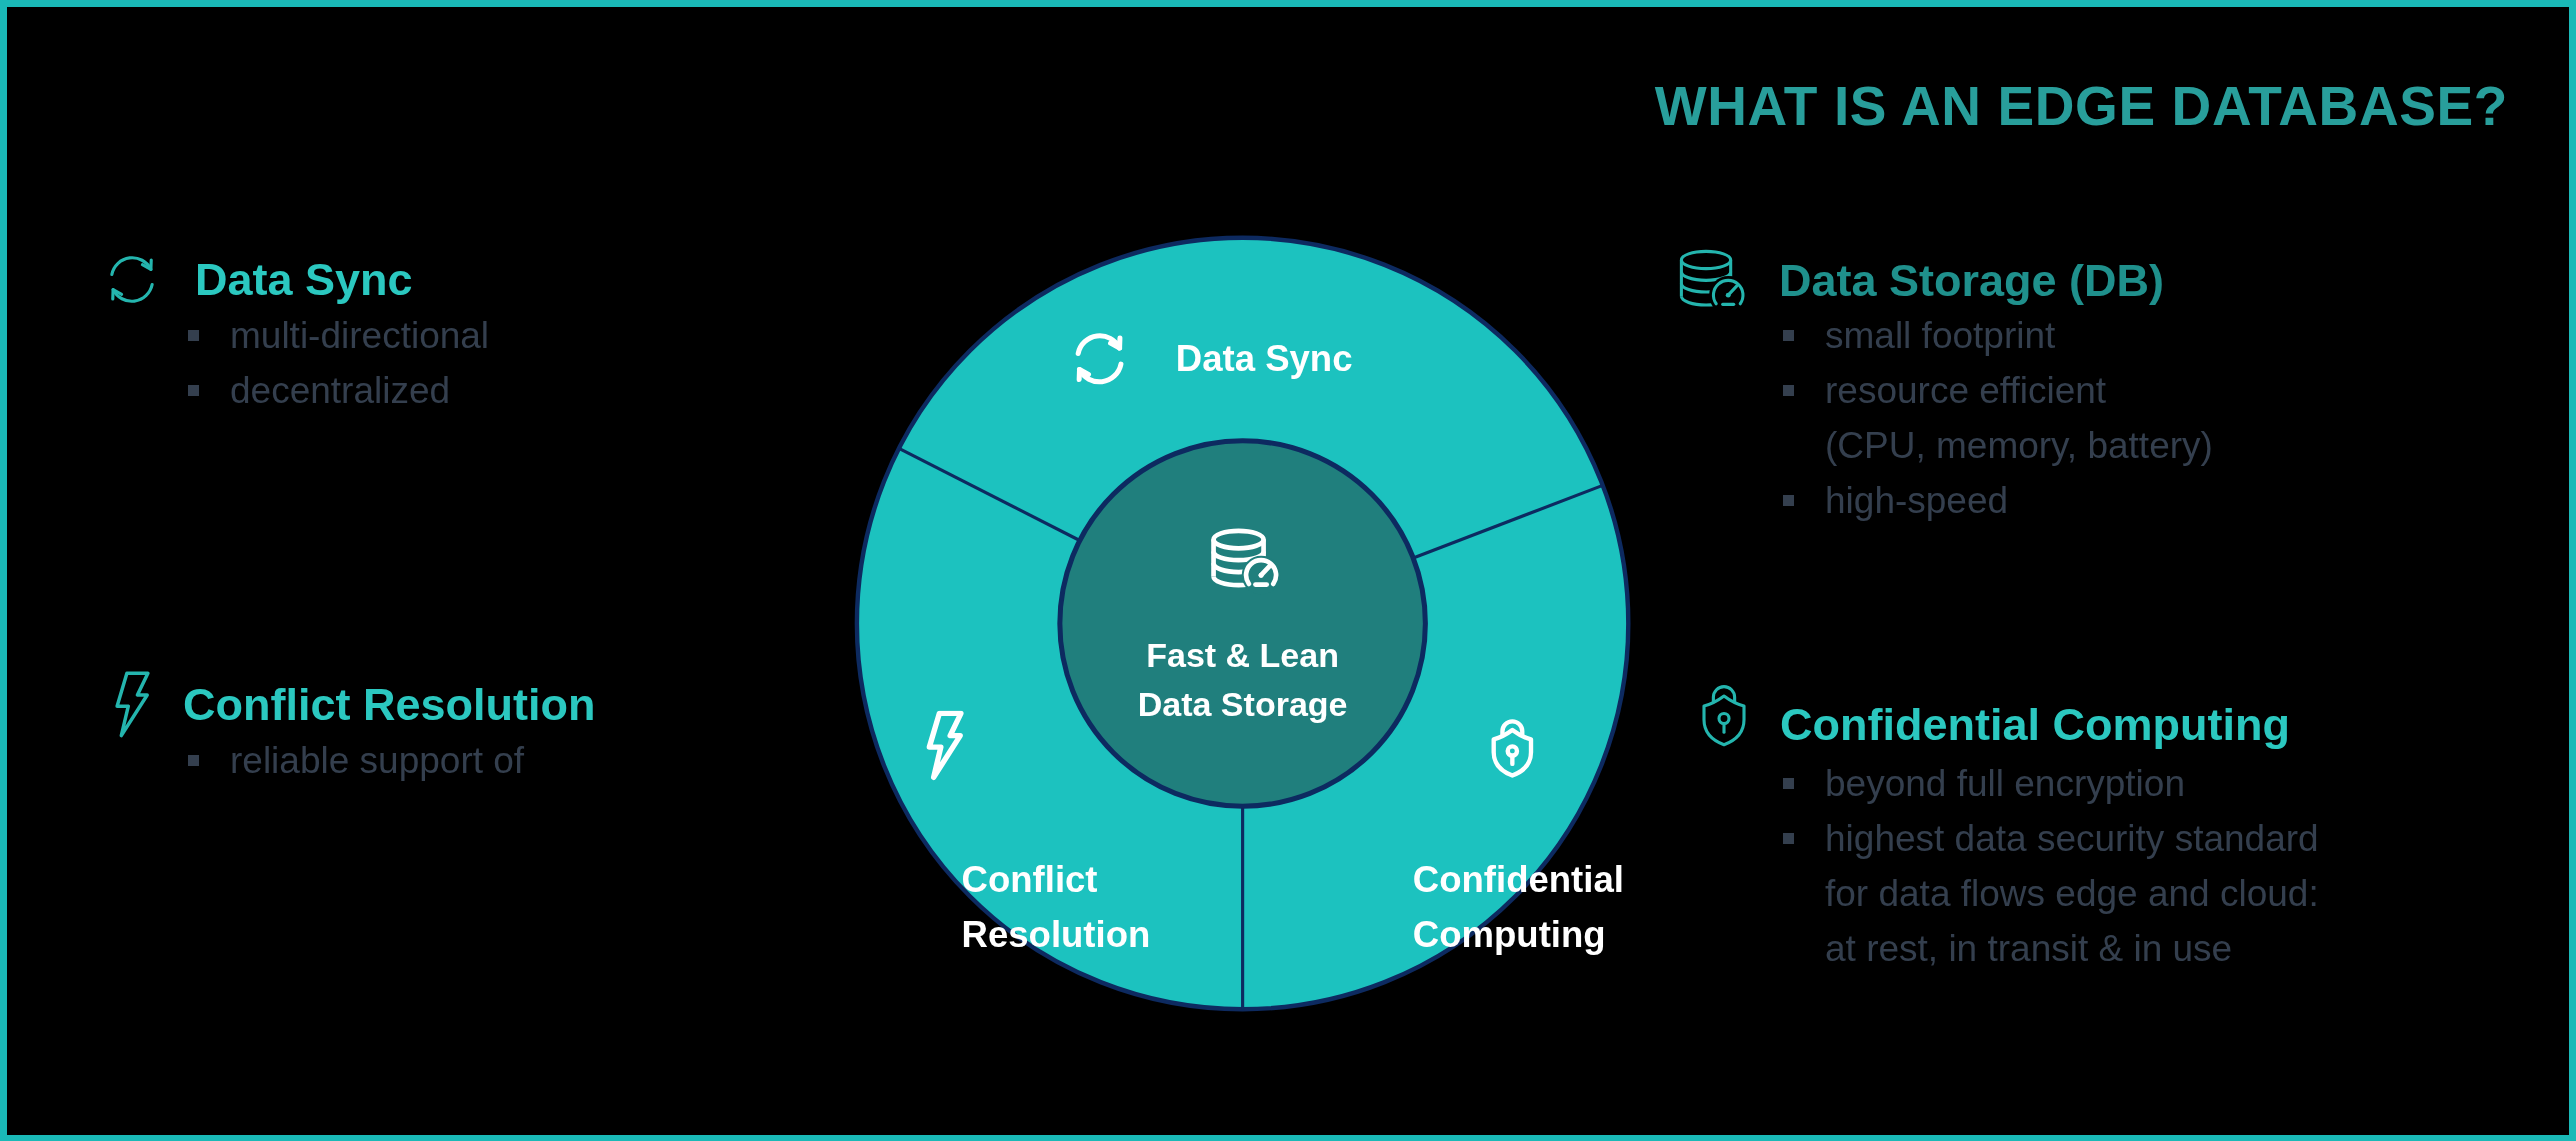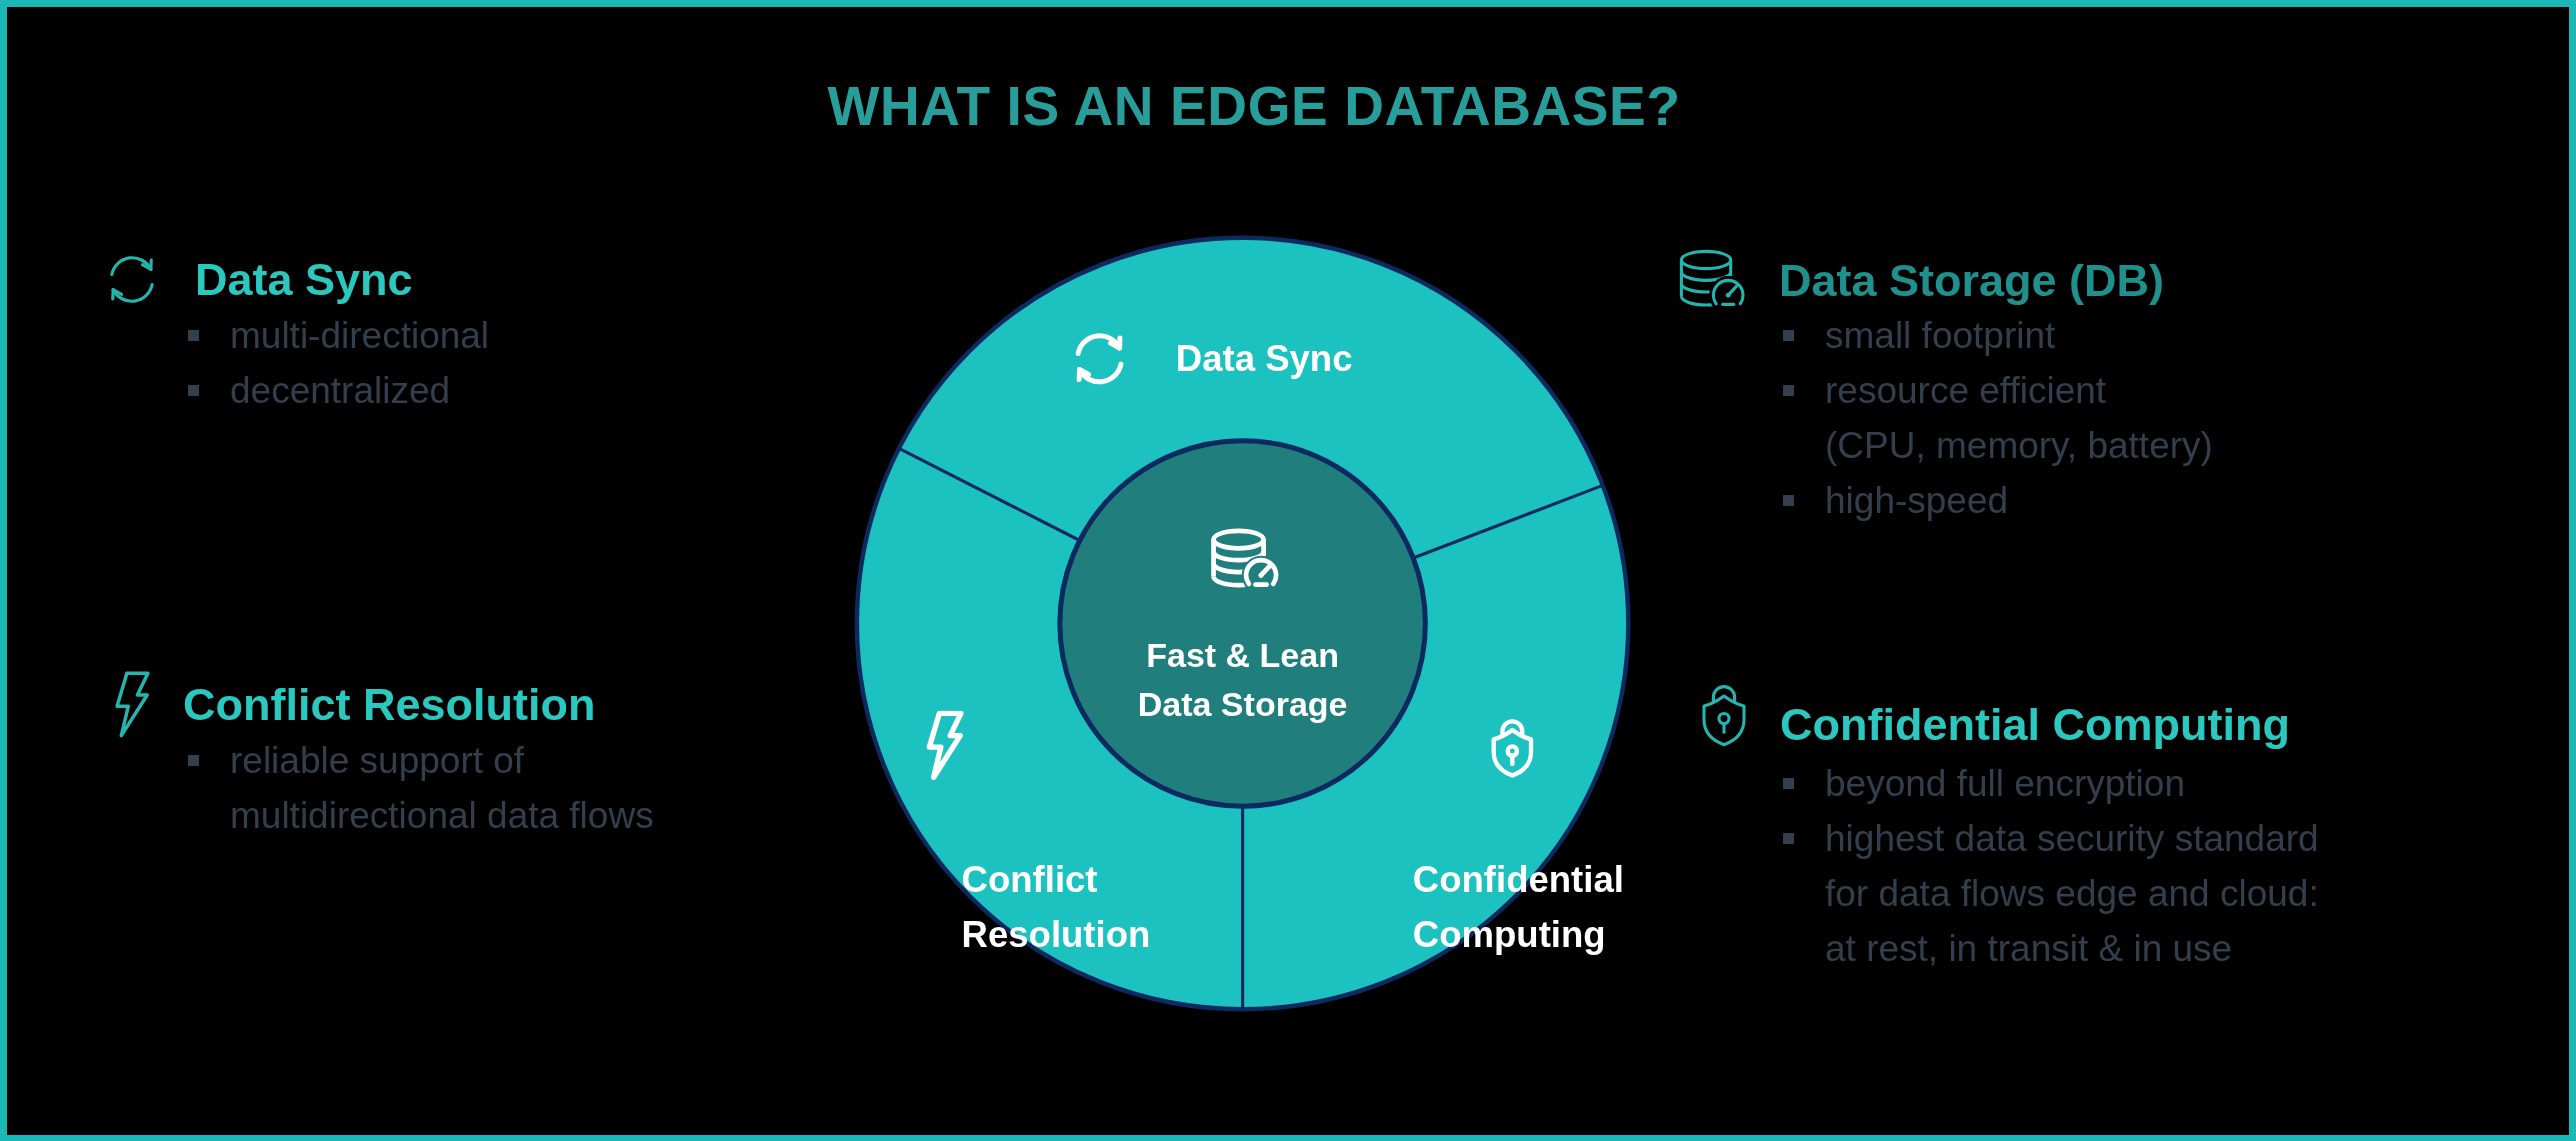--- a/index.html
+++ b/index.html
@@ -25,21 +25,21 @@
   }
   .frame{
     position:absolute;inset:0;
     border:7.6px solid var(--frame);
     pointer-events:none;
     z-index:50;
   }
   .title{
     position:absolute;
     left:0;top:79px;width:2508px;
-    text-align:center;
+    text-align:right;
     font-size:55px;line-height:55px;
     font-weight:bold;
     letter-spacing:0.6px;
     color:var(--title);
   }
   
   .icon{position:absolute;color:var(--icon-teal);stroke-width:5;}
   .icon--bold{stroke-width:7.5;}
   .icon-on-black{--icon-bg:#000000;}
   .icon-on-ring{--icon-bg:var(--ring);}
@@ -131,21 +131,20 @@
   <li class="b">multi-directional</li>
   <li class="b">decentralized</li>
 </ul>
 
 <svg class="icon icon-on-black" style="left:108px;top:670px" width="49" height="71" viewBox="0 0 70 100">
     <use href="#sym-lightning"></use>
   </svg>
 <h2 class="sec-heading" style="left:183px;top:682px">Conflict Resolution</h2>
 <ul class="bullets" style="left:188px;top:733px">
   <li class="b">reliable support of</li>
-  <li class="cont">multidirectional data flows</li>
 </ul>
 
 <svg class="icon icon-on-black" style="left:1674px;top:247px" width="77" height="71" viewBox="0 0 125 115">
     <use href="#sym-db-speed"></use>
   </svg>
 <h2 class="sec-heading dark" style="left:1779px;top:258px">Data Storage (DB)</h2>
 <ul class="bullets" style="left:1783px;top:308px">
   <li class="b">small footprint</li>
   <li class="b">resource efficient</li>
   <li class="cont">(CPU, memory, battery)</li>

